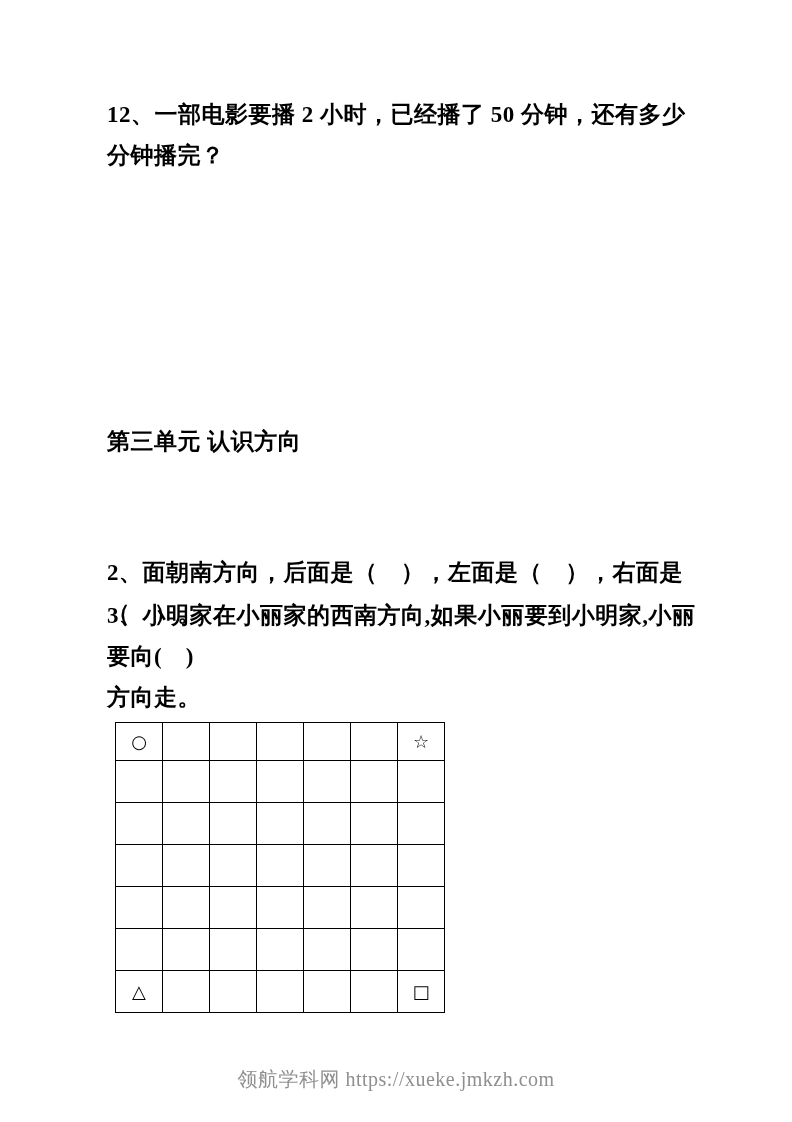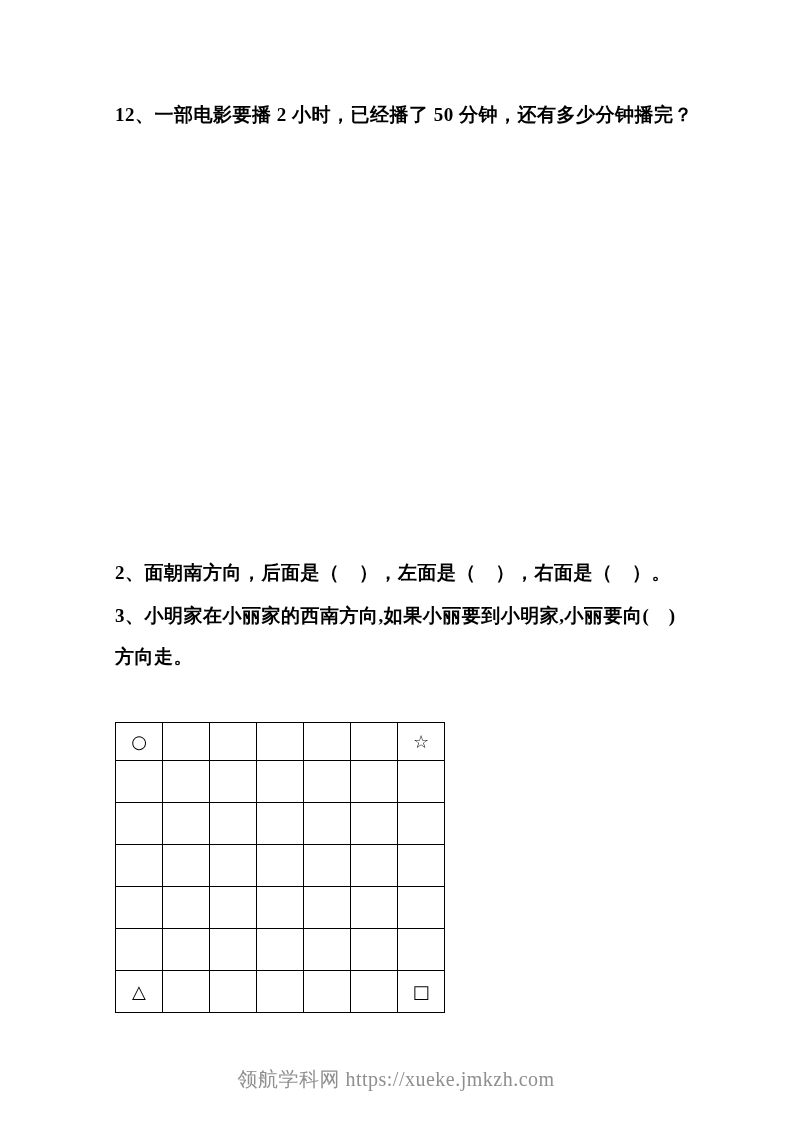--- a/index.html
+++ b/index.html
@@ -14,22 +14,22 @@
     overflow: hidden;
     font-family: "Liberation Serif", serif;
     color: #000000;
   }
   .page {
     position: absolute;
     inset: 0;
   }
   .q-text {
     position: absolute;
-    left: 115px;
-    font-size: 19px;
+    left: 107px;
+    font-size: 23px;
     font-weight: bold;
     line-height: 41px;
     white-space: pre-line;
     letter-spacing: 0.5px;
   }
   .q12 { top: 94px;  width: 580px; }
   .q13 { top: 219px; width: 580px; }
   .section-title { top: 421px; width: 580px; }
   .q1  { top: 471px; width: 585px; }
   .q2  { top: 552px; width: 585px; }
@@ -72,20 +72,21 @@
   }
 </style>
 </head>
 <body>
 
 <div class="page">
 
   <div class="q-text q12">12、一部电影要播 2 小时，已经播了 50 分钟，还有多少分钟播完？</div>
 
 
+  <div class="q-text section-title">第三单元 认识方向</div>
 
 
   <div class="q-text q2">2、面朝南方向，后面是（　），左面是（　），右面是（　）。</div>
 
   <div class="q-text q3">3、小明家在小丽家的西南方向,如果小丽要到小明家,小丽要向(　)
 方向走。</div>
 
 
   <div class="grid-wrap">
       <div class="grid-cell">

